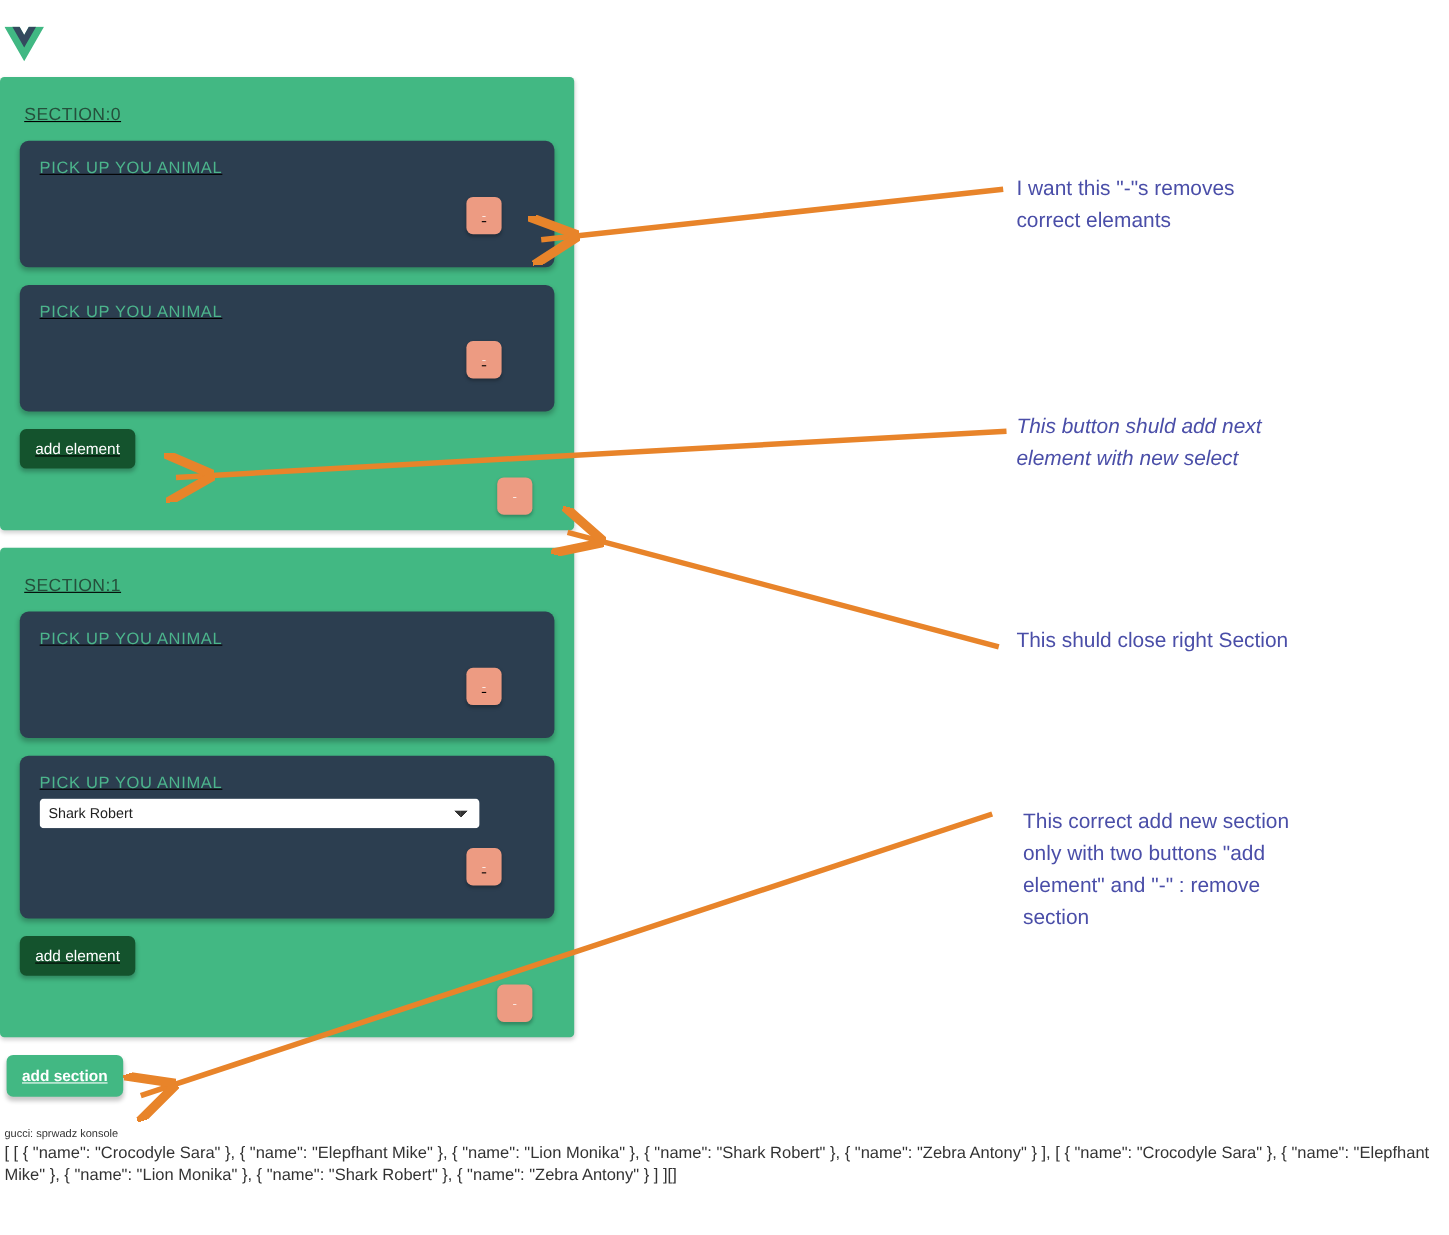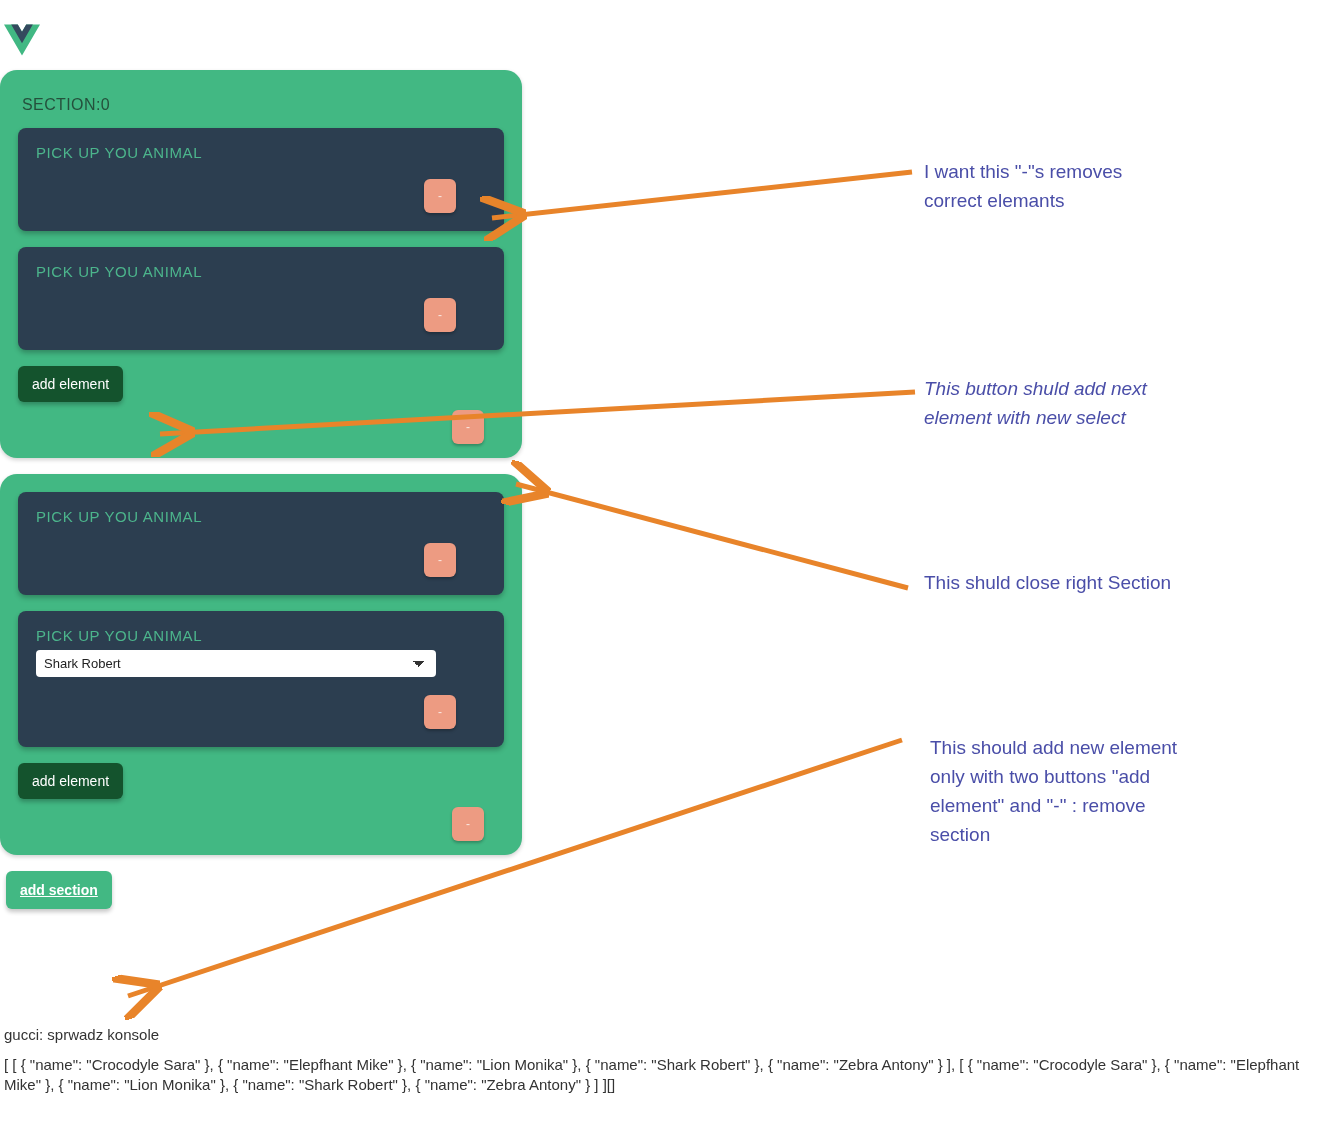--- a/index.html
+++ b/index.html
@@ -27,40 +27,41 @@
   
   .app-col {
     position: absolute;
     left: 0;
     top: 70px;
     width: 522px;
   }
 
   .section {
     background: #42b883;
-    border-radius: 17px;
+    border-radius: 4px;
     padding: 18px 18px 14px 18px;
     box-sizing: border-box;
     width: 522px;
     position: relative;
     margin-bottom: 16px;
     box-shadow: 0 2px 4px rgba(0,0,0,0.18);
+    text-decoration: underline;
   }
 
   .section-title {
     color: #25503c;
     font-size: 16px;
     letter-spacing: 0.4px;
     margin: 8px 0 14px 4px;
   }
 
   .element-card {
     background: #2c3e50;
     border-radius: 8px;
-    padding: 16px 18px 18px 18px;
+    padding: 16px 18px 30px 18px;
     margin-bottom: 16px;
     position: relative;
     box-shadow: 0 3px 5px rgba(0,0,0,0.25);
   }
 
   .element-label {
     color: #4cb58c;
     font-size: 15px;
     letter-spacing: 0.6px;
     margin-bottom: 6px;
@@ -153,23 +154,23 @@
 
   
   .console-area {
     position: absolute;
     left: 4px;
     top: 1026px;
     width: 1313px;
     font-family: "Liberation Sans", sans-serif;
   }
   .console-hint {
-    font-size: 15px;
+    font-size: 10px;
     color: #333333;
-    margin-bottom: 12px;
+    margin-bottom: 2px;
   }
   .console-dump {
     font-size: 15px;
     color: #333333;
     line-height: 20px;
     width: 1310px;
     word-break: break-word;
   }
 
   
@@ -225,20 +226,21 @@
 
     <div class="section-footer">
       <button class="add-element-btn">add element</button>
     </div>
     <button class="minus-btn section-minus">-</button>
     <div style="height:42px"></div>
   </div>
 
   
   <div class="section">
+    <div class="section-title">SECTION:1</div>
 
     <div class="element-card">
       <div class="element-label">PICK UP YOU ANIMAL</div>
       <div class="el-minus-row">
         <button class="minus-btn">-</button>
       </div>
     </div>
 
     <div class="element-card">
       <div class="element-label">PICK UP YOU ANIMAL</div>
@@ -276,14 +278,14 @@
     <line x1="915" y1="392" x2="160" y2="434" stroke="#e8842a" stroke-width="5" marker-end="url(#ah)"></line>
 
     <line x1="908" y1="588" x2="516" y2="484" stroke="#e8842a" stroke-width="5" marker-end="url(#ah)"></line>
 
     <line x1="902" y1="740" x2="128" y2="996" stroke="#e8842a" stroke-width="5" marker-end="url(#ah)"></line>
   </svg>
 
   <div class="anno-text" id="anno-1">I want this "-"s removes correct elemants</div>
   <div class="anno-text" id="anno-2">This button shuld add next element with new select</div>
   <div class="anno-text" id="anno-3">This shuld close right Section</div>
-  <div class="anno-text" id="anno-4">This should add new element only with two buttons "add element" and "-" : remove section</div>
+  <div class="anno-text" id="anno-4">This correct add new section only with two buttons "add element" and "-" : remove section</div>
 </div>
 
 </body></html>

